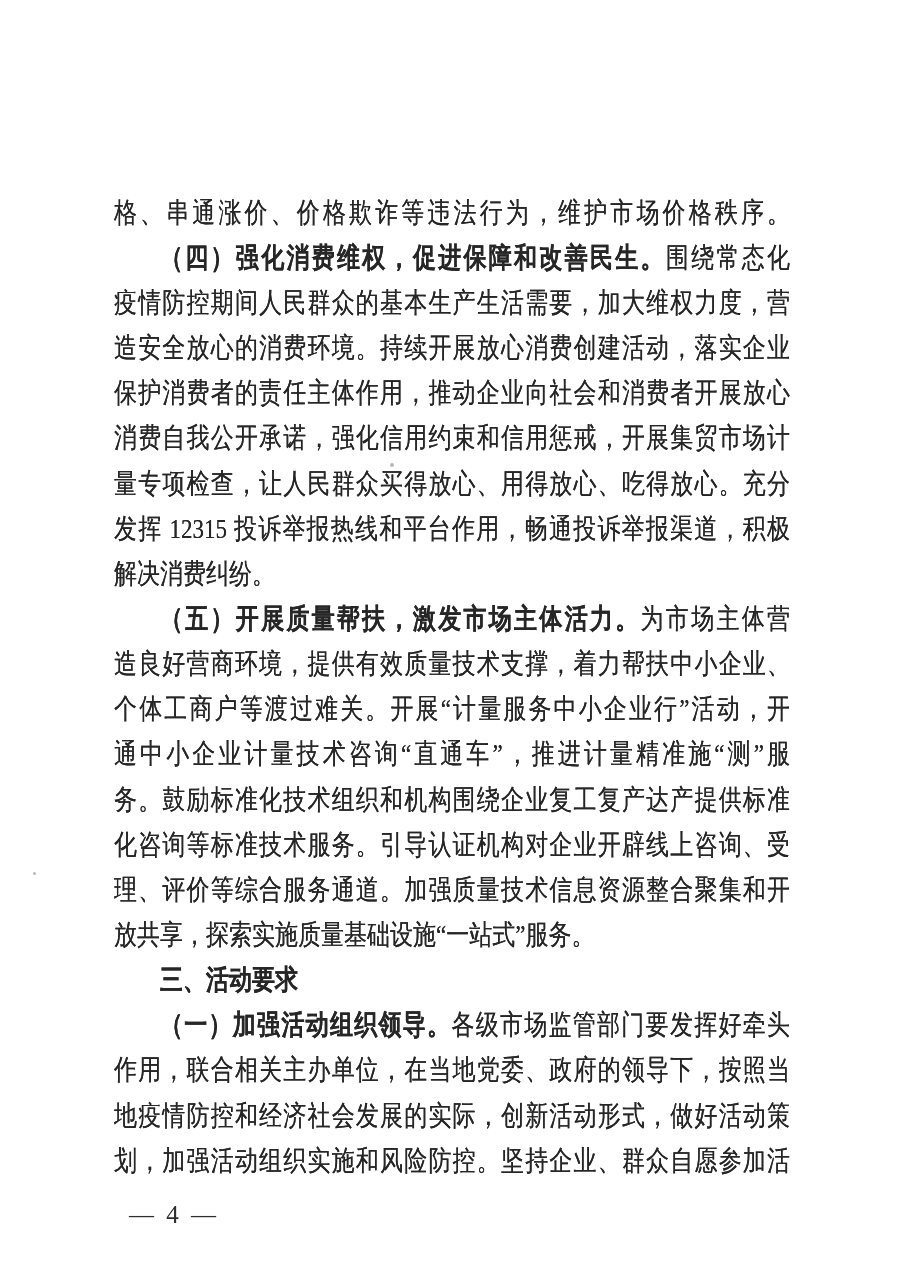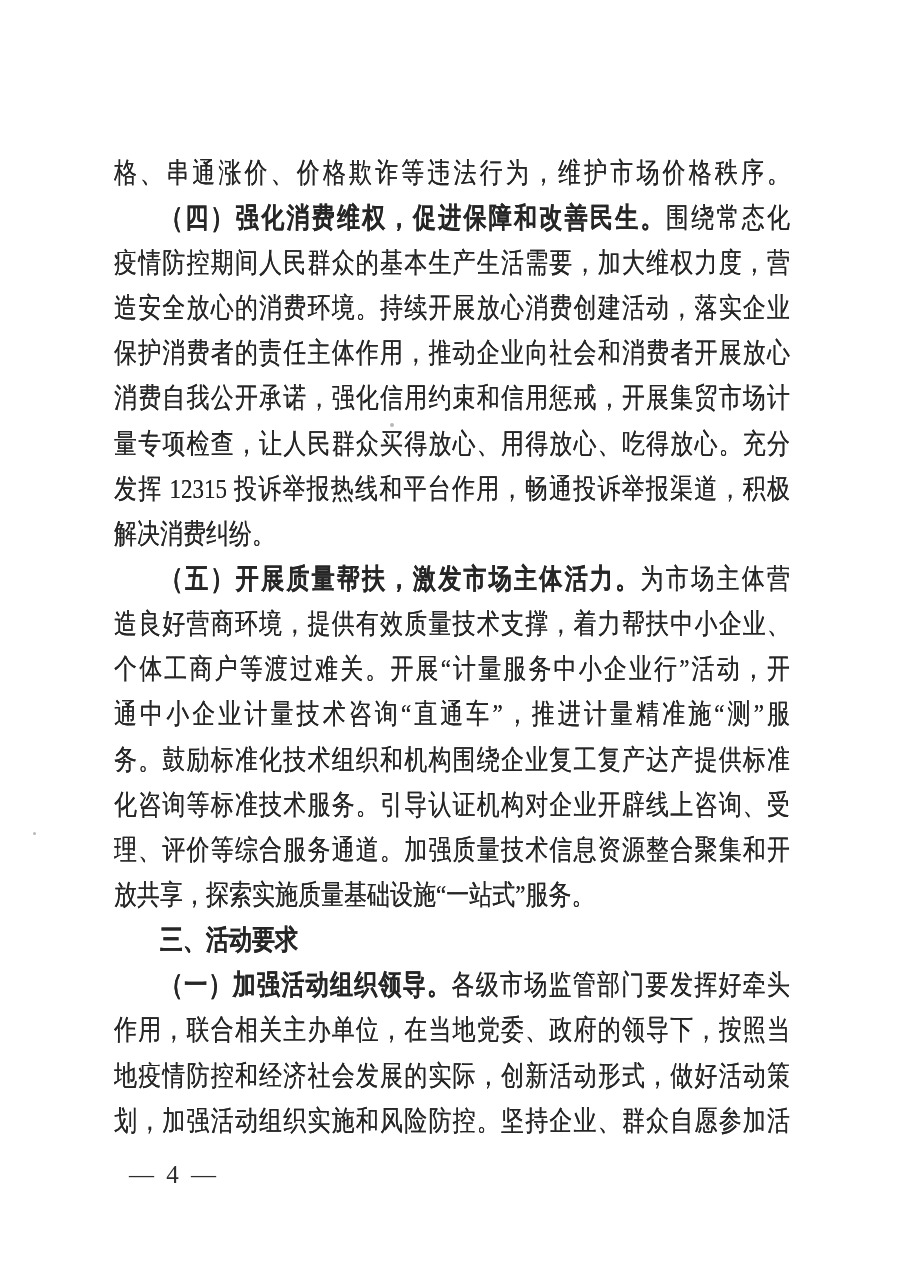--- a/index.html
+++ b/index.html
@@ -4,21 +4,21 @@
 <style>
   html, body { margin: 0; padding: 0; }
   body {
     width: 900px; height: 1273px;
     position: relative;
     background: #ffffff;
     font-family: "Liberation Serif", serif;
     color: #262626;
     overflow: hidden;
   }
-  .page { position: absolute; inset: 0; background: #ffffff; }
+  .page { position: absolute; inset: 0; background: #ffffff; margin-top: 40px; }
   .doc {
     position: absolute; left: 114px; top: 150px; width: 676px;
     transform: scaleY(1.22); transform-origin: top left;
   }
   .line {
     height: 37px; line-height: 37px;
     font-size: 23px;
     overflow: hidden;
     color: #262626;
     text-shadow: 0 0 0.3px #3a3a3a;

